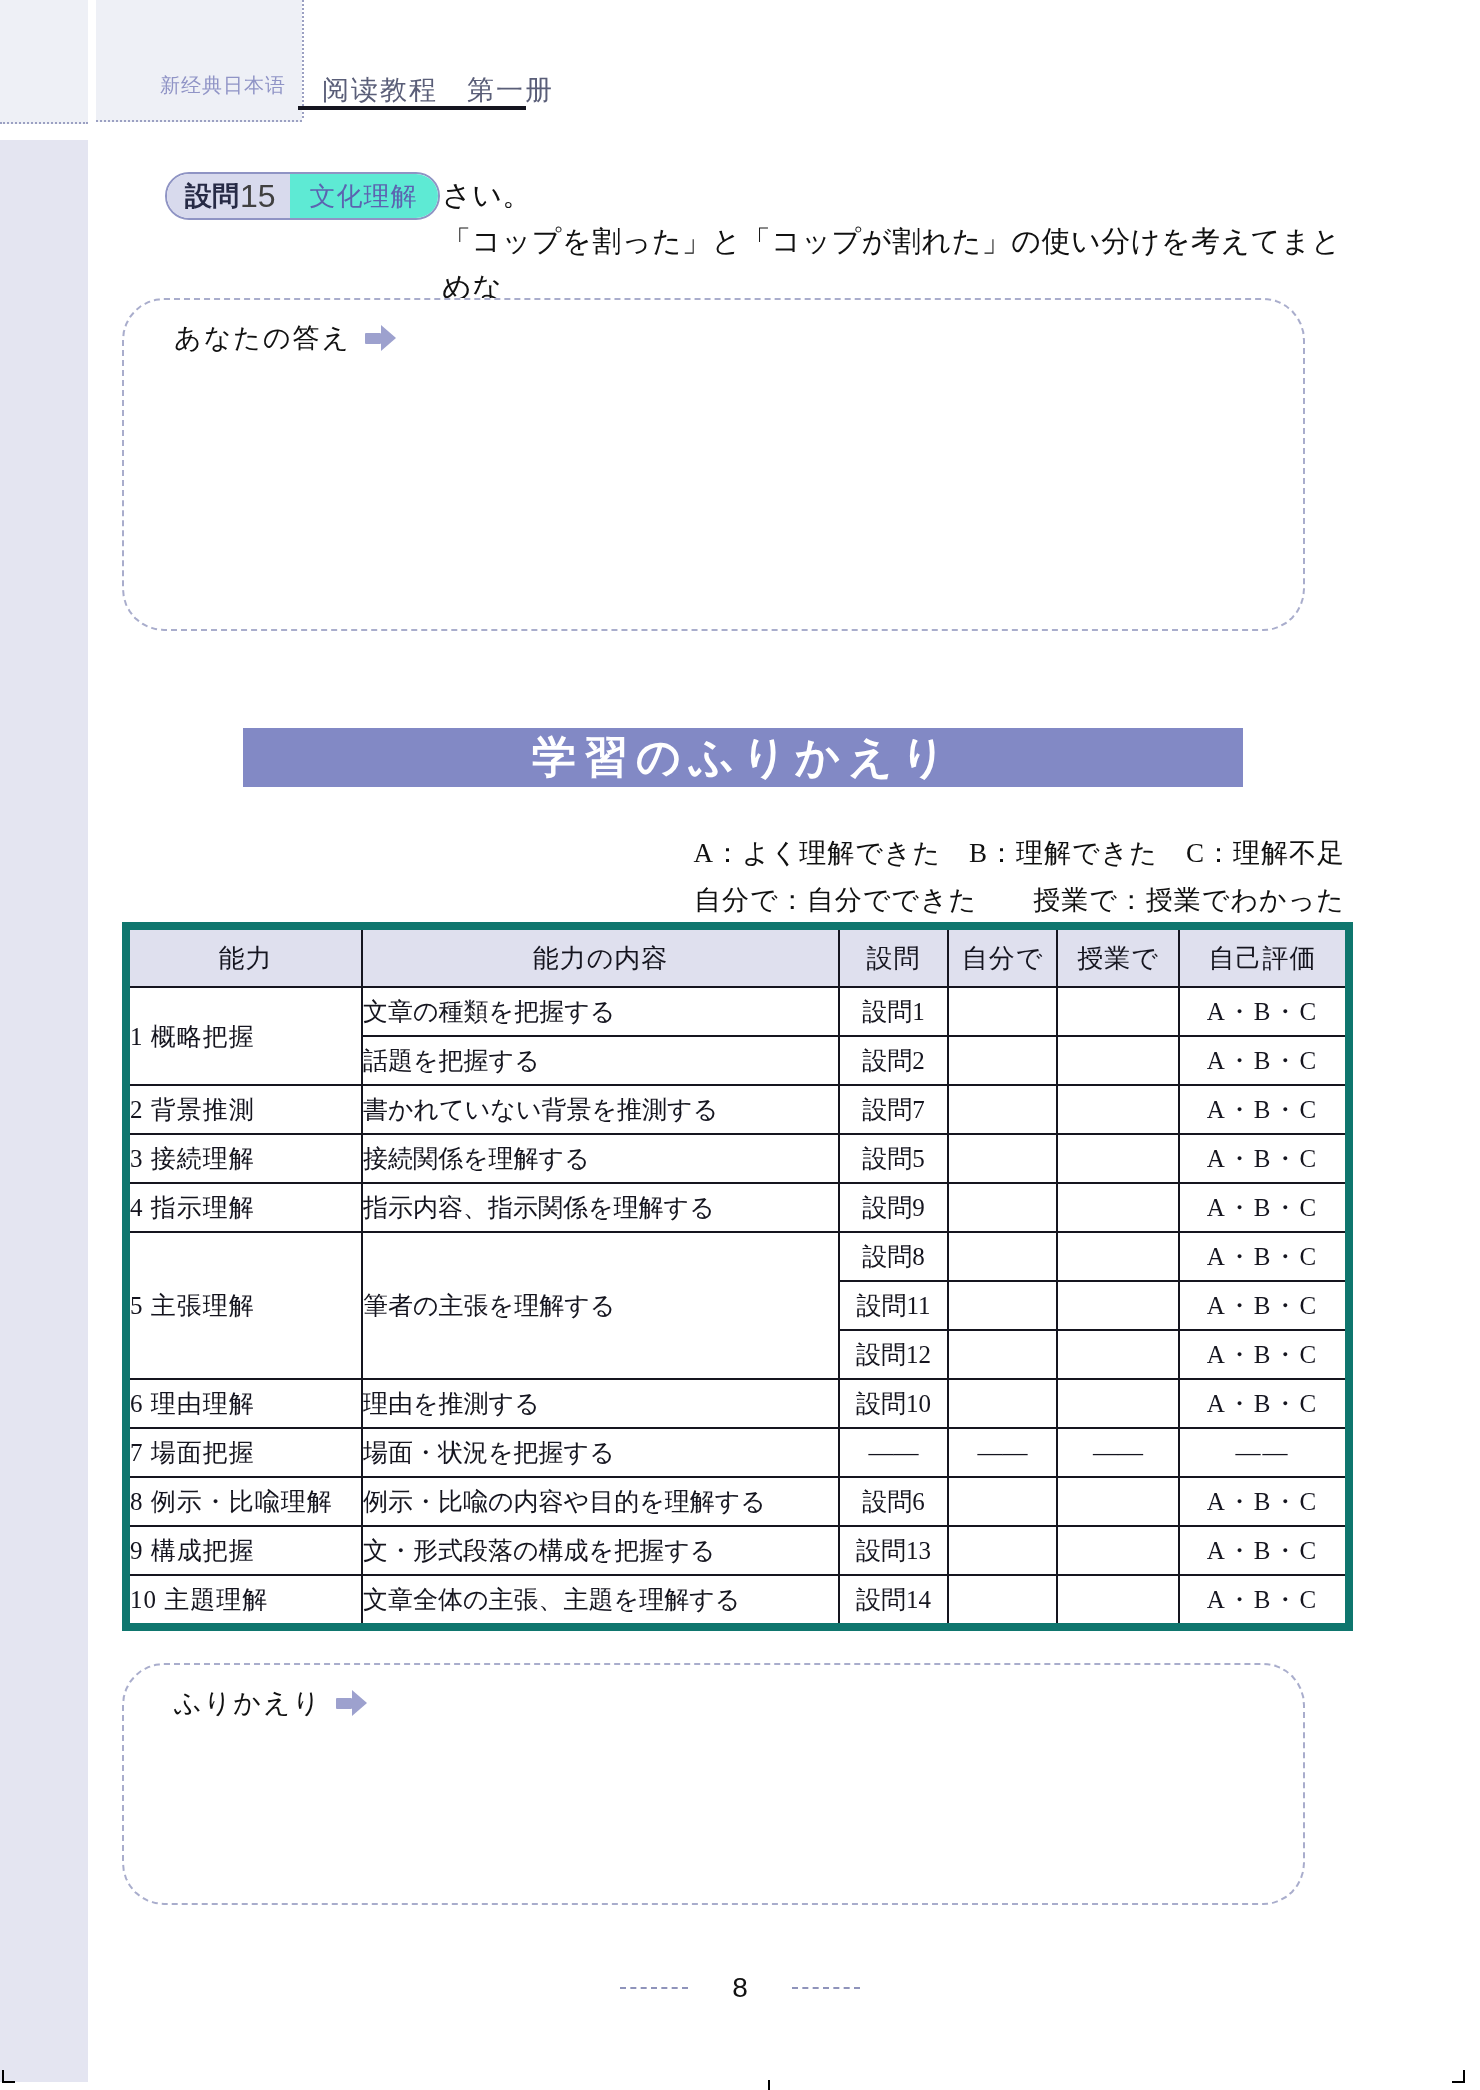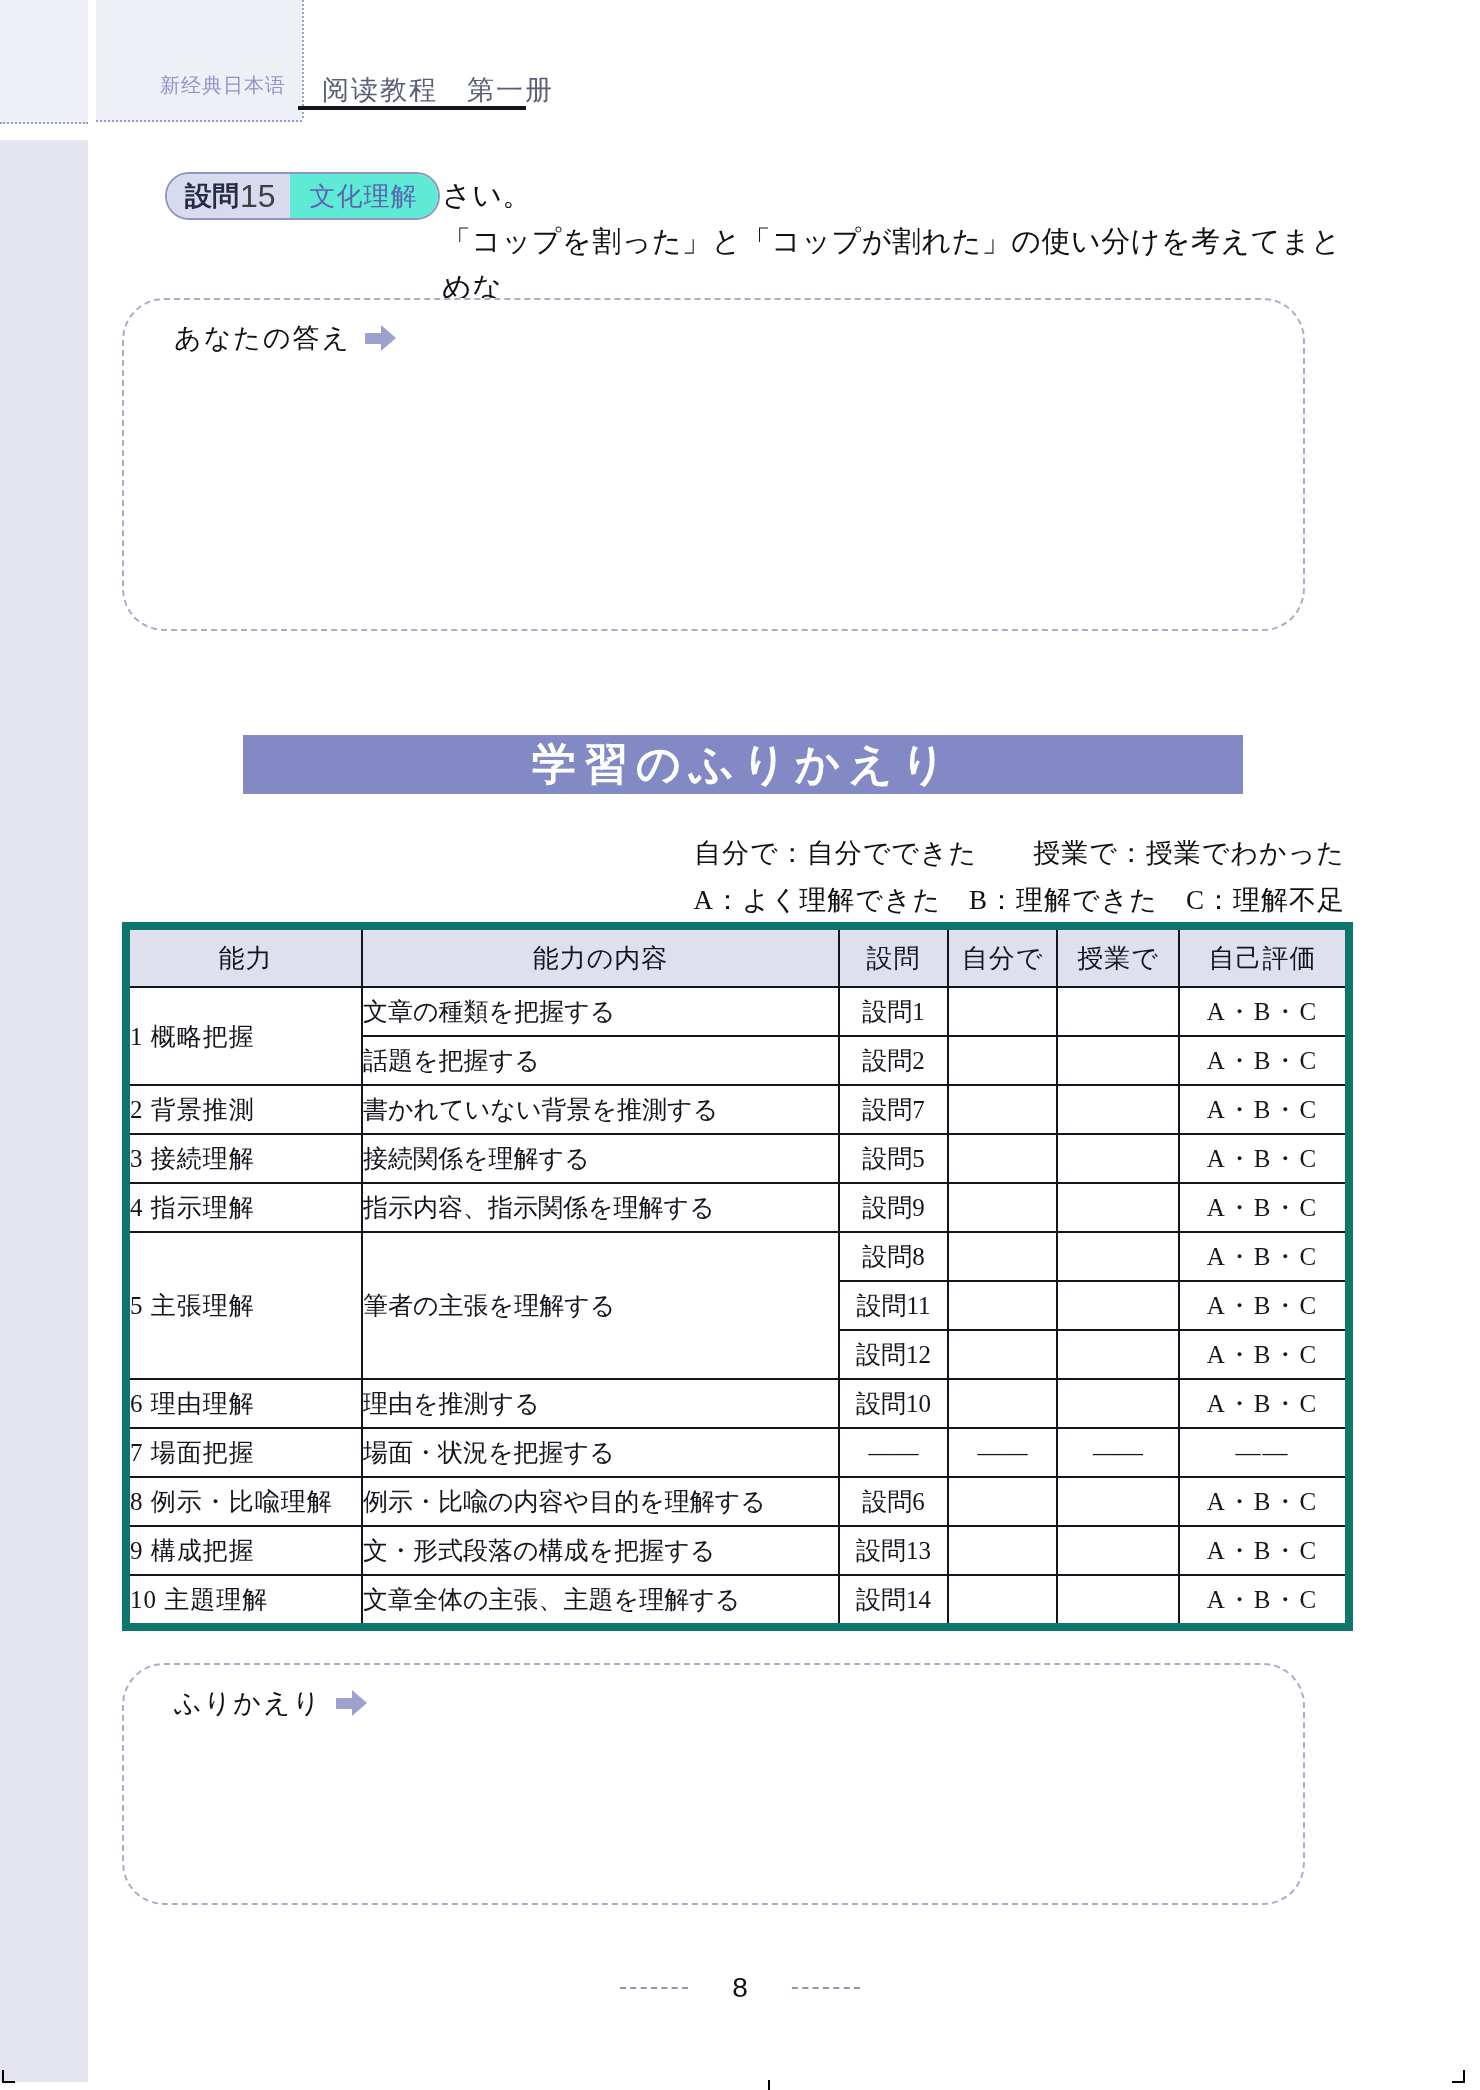--- a/index.html
+++ b/index.html
@@ -28,21 +28,21 @@
   .fancy-box{position:absolute;border:2px dashed #a9adcc;border-radius:42px;box-sizing:border-box;background:#ffffff;}
   .answer-box{left:122px;top:298px;width:1183px;height:333px;}
   .reflect-box{left:122px;top:1663px;width:1183px;height:242px;}
   .box-label-row{display:flex;align-items:center;padding:20px 0 0 50px;font-family:"Liberation Serif", serif;}
   .box-label{font-size:27px;color:#111111;letter-spacing:2px;}
   
   .arrow{display:inline-flex;align-items:center;margin-left:14px;}
   .arrow .tail{width:16px;height:11px;background:#9da1ce;border-radius:1px;}
   .arrow .head{width:0;height:0;border-top:13px solid transparent;border-bottom:13px solid transparent;border-left:15px solid #9da1ce;}
   
-  .banner{position:absolute;left:163px;top:728px;width:1160px;height:72px;display:flex;align-items:center;}
+  .banner{position:absolute;left:163px;top:728px;width:1160px;height:72px;display:flex;align-items:flex-start;}
   .stripes{width:68px;background:repeating-linear-gradient(to bottom,#8289c5 0 5px,#ffffff 5px 12px);}
   .cap{width:26px;background:#ffffff;position:relative;z-index:2;}
   .cap-left{border-radius:0 36px 36px 0;margin-right:-14px;}
   .cap-right{border-radius:36px 0 0 36px;margin-left:-14px;}
   .banner-bar{flex:1;background:#8289c5;display:flex;align-items:center;justify-content:center;position:relative;z-index:1;}
   .banner-title{color:#ffffff;font-weight:bold;font-size:44px;letter-spacing:8px;white-space:nowrap;}
   
   .legend{position:absolute;left:400px;top:830px;width:945px;text-align:right;font-family:"Liberation Serif", serif;font-size:27px;line-height:47px;color:#111111;letter-spacing:1px;}
   
   .tbl-wrap{position:absolute;left:122px;top:922px;width:1223px;}
@@ -107,22 +107,22 @@
     <div class="stripes"></div>
     <div class="cap cap-left"></div>
     <div class="banner-bar">
       <span class="banner-title">学習のふりかえり</span>
     </div>
     <div class="cap cap-right"></div>
     <div class="stripes"></div>
   </div>
 
   <div class="legend">
+    <div>A：よく理解できた　B：理解できた　C：理解不足</div>
     <div>自分で：自分でできた　　授業で：授業でわかった</div>
-    <div>A：よく理解できた　B：理解できた　C：理解不足</div>
   </div>
 
   <div class="tbl-wrap">
     <table class="ability">
       <colgroup>
         <col style="width:236px">
           <col style="width:477px">
           <col style="width:109px">
         <col style="width:109px">
           <col style="width:122px">

